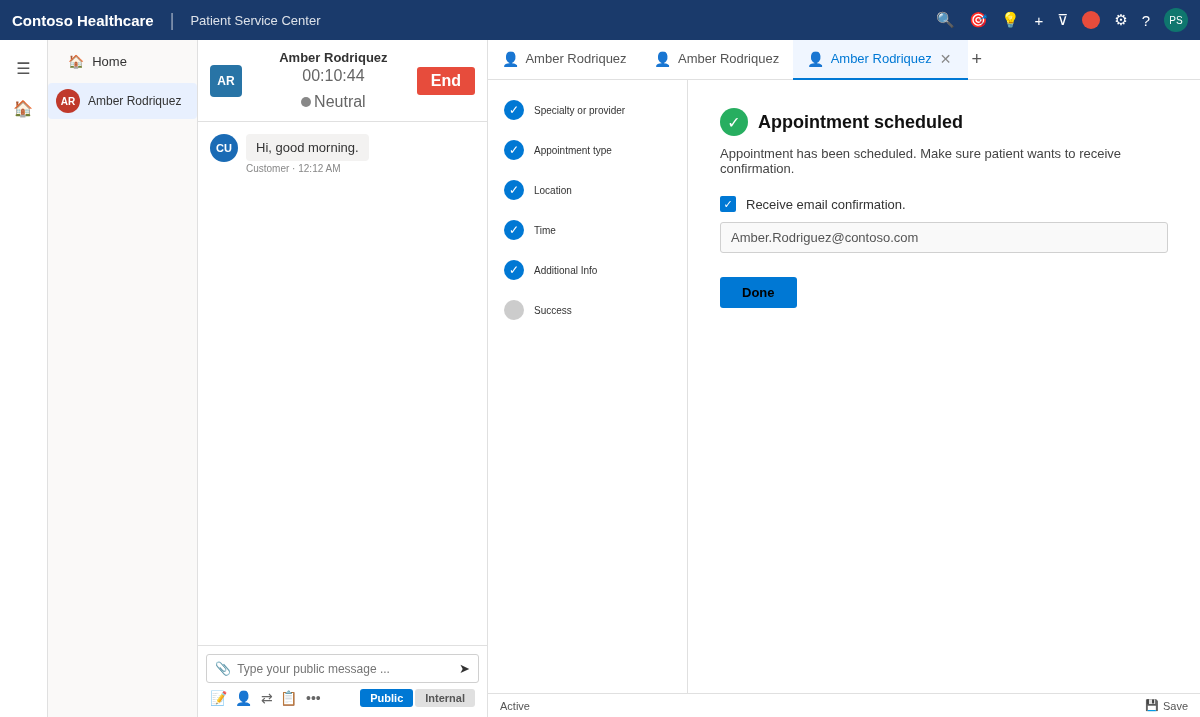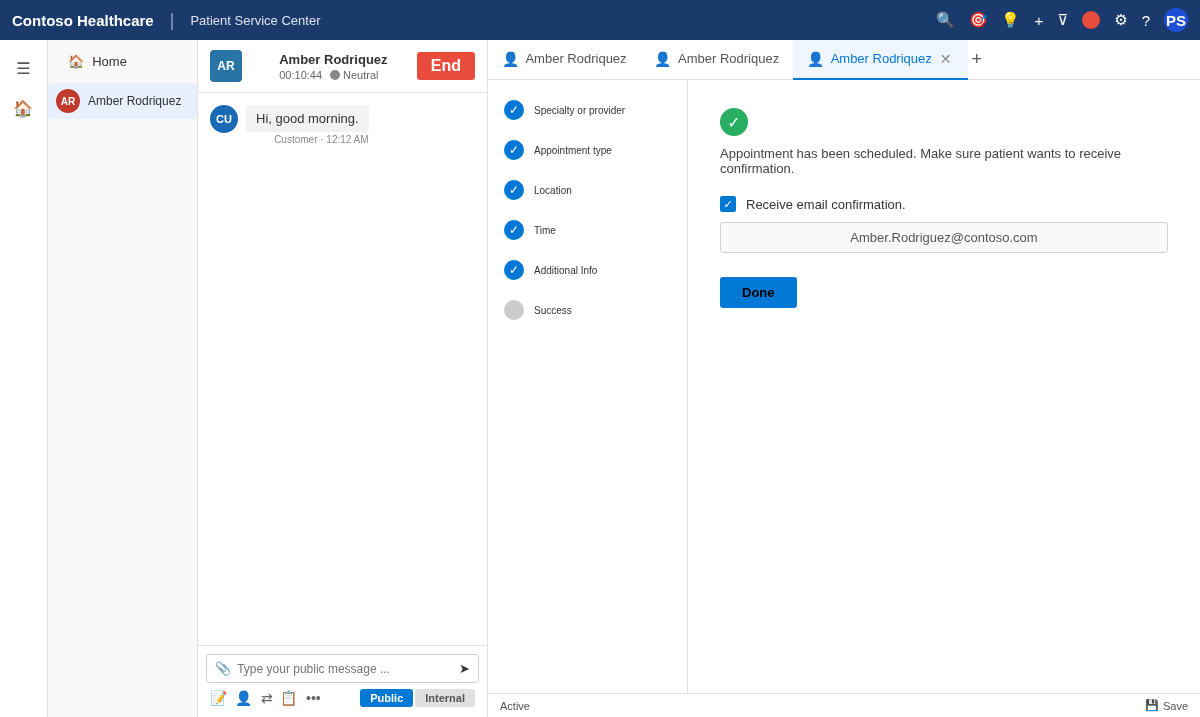--- a/index.html
+++ b/index.html
@@ -14,21 +14,21 @@
       padding: 8px 12px;
       color: white;
       gap: 10px;
     }
     .top-bar-brand { font-size: 15px; font-weight: 600; color: white; }
     .top-bar-divider { color: rgba(255,255,255,0.5); font-size: 18px; margin: 0 6px; }
     .top-bar-subtitle { font-size: 13px; color: rgba(255,255,255,0.85); }
     .top-bar-icons { margin-left: auto; display: flex; align-items: center; gap: 14px; }
     .top-bar-icon { color: white; font-size: 15px; cursor: pointer; }
     .top-bar-notif { width: 18px; height: 18px; background: #e74c3c; border-radius: 50%; display: flex; align-items: center; justify-content: center; font-size: 10px; color: white; }
-    .top-bar-avatar { width: 24px; height: 24px; background: #1d4ed8; border-radius: 50%; display: flex; align-items: center; justify-content: center; font-size: 15px; color: white; font-weight: 700; }
+    .top-bar-avatar { width: 24px; height: 24px; background: #0f766e; border-radius: 50%; display: flex; align-items: center; justify-content: center; font-size: 10px; color: white; font-weight: 400; }
 
     
     .main-layout { display: flex; height: calc(100vh - 40px); }
 
     
     .left-sidebar { width: 48px; background: #fff; border-right: 1px solid #e0e0e0; display: flex; flex-direction: column; align-items: center; padding: 10px 0; gap: 4px; }
     .sidebar-icon { width: 36px; height: 36px; display: flex; align-items: center; justify-content: center; border-radius: 4px; cursor: pointer; color: #555; font-size: 16px; }
 
     
     .agent-sidebar { width: 150px; background: #faf9f8; border-right: 1px solid #e0e0e0; display: flex; flex-direction: column; }
@@ -39,31 +39,31 @@
     .agent-avatar { width: 24px; height: 24px; background: #c0392b; border-radius: 50%; display: flex; align-items: center; justify-content: center; font-size: 10px; color: white; font-weight: 600; }
     .agent-name { font-size: 12px; color: #333; }
 
     
     .chat-panel { width: 290px; background: #fff; border-right: 1px solid #e0e0e0; display: flex; flex-direction: column; }
 
     
     .chat-header { padding: 10px 12px; border-bottom: 1px solid #e0e0e0; display: flex; align-items: center; justify-content: space-between; }
     .chat-header-info { display: flex; flex-direction: column; }
     .chat-header-name { font-weight: 600; font-size: 13px; }
-    .chat-header-meta { display: flex; align-items: center; gap: 8px; font-size: 11px; color: #666; margin-top: 2px; }
+    .chat-header-meta { display: flex; align-items: center; gap: 8px; font-size: 16px; color: #666; margin-top: 2px; flex-direction: column; }
     .neutral-badge { display: flex; align-items: center; gap: 3px; text-align: center; }
     .neutral-dot { width: 10px; height: 10px; border-radius: 50%; background: #888; display: inline-block; }
     .end-btn { background: #e74c3c; color: white; border: none; padding: 5px 14px; border-radius: 3px; cursor: pointer; font-size: 16px; font-weight: 600; }
     .chat-agent-avatar { width: 32px; height: 32px; background: #2874a6; border-radius: 4px; display: flex; align-items: center; justify-content: center; color: white; font-size: 12px; font-weight: 600; margin-right: 8px; }
 
     
     .chat-messages { flex: 1; overflow-y: auto; padding: 12px; display: flex; flex-direction: column; gap: 8px; }
     .message-bubble-wrap { display: flex; align-items: flex-start; gap: 8px; }
     .msg-avatar { width: 28px; height: 28px; background: #1a6bb5; border-radius: 50%; display: flex; align-items: center; justify-content: center; color: white; font-size: 11px; font-weight: 600; flex-shrink: 0; }
-    .msg-content { display: flex; flex-direction: column; text-align: right; }
+    .msg-content { display: flex; flex-direction: column; }
     .msg-bubble { background: #f3f2f1; border-radius: 4px; padding: 6px 10px; font-size: 13px; max-width: 200px; }
     .msg-time { font-size: 10px; color: #888; margin-top: 2px; }
 
     
     .chat-input-area { border-top: 1px solid #e0e0e0; padding: 8px; }
     .chat-input-row { display: flex; align-items: center; gap: 6px; padding: 6px 8px; border: 1px solid #d0d0d0; border-radius: 3px; background: #fff; }
     .chat-input { flex: 1; border: none; outline: none; font-size: 12px; color: #888; background: transparent; }
     .chat-toolbar { display: flex; align-items: center; gap: 8px; padding: 6px 4px 2px; }
     .chat-tool-btn { background: none; border: none; cursor: pointer; color: #666; font-size: 14px; }
     .chat-visibility { display: flex; gap: 2px; margin-left: auto; }
@@ -92,21 +92,21 @@
 
     
     .form-area { flex: 1; background: #fff; padding: 28px 32px; overflow-y: auto; }
     .scheduled-header { display: flex; align-items: center; gap: 10px; margin-bottom: 10px; }
     .scheduled-icon { width: 28px; height: 28px; border-radius: 50%; background: #27ae60; display: flex; align-items: center; justify-content: center; color: white; font-size: 16px; }
     .scheduled-title { font-size: 18px; font-weight: 600; color: #111; }
     .scheduled-desc { font-size: 13px; color: #444; margin-bottom: 20px; }
     .confirmation-row { display: flex; align-items: center; gap: 10px; margin-bottom: 10px; }
     .checkbox-blue { width: 16px; height: 16px; background: #0078d4; border: none; border-radius: 2px; display: flex; align-items: center; justify-content: center; color: white; font-size: 11px; flex-shrink: 0; }
     .confirmation-label { font-size: 13px; color: #333; }
-    .email-input { width: 100%; padding: 7px 10px; border: 1px solid #d0d0d0; border-radius: 3px; font-size: 13px; color: #555; background: #f9f9f9; margin-bottom: 24px; text-align: center; }
+    .email-input { width: 100%; padding: 7px 10px; border: 1px solid #d0d0d0; border-radius: 3px; font-size: 13px; color: #555; background: #f9f9f9; margin-bottom: 24px; }
     .done-btn { background: #0078d4; color: #000000; border: none; padding: 8px 22px; border-radius: 3px; cursor: pointer; font-size: 13px; font-weight: 600; }
 
     
     .status-bar { height: 24px; background: #fff; border-top: 1px solid #e0e0e0; display: flex; align-items: center; padding: 0 12px; font-size: 11px; color: #555; justify-content: space-between; }
     .save-btn { display: flex; align-items: center; gap: 4px; background: none; border: none; cursor: pointer; font-size: 11px; color: #555; }
   </style>
 </head>
 <body>
 
 <div class="top-bar">
@@ -237,20 +237,21 @@
         </div>
         <div class="step-item">
           <div class="step-check pending"></div>
           <span class="step-label">Success</span>
         </div>
       </div>
 
       <div class="form-area">
         <div class="scheduled-header">
           <div class="scheduled-icon">✓</div>
+          <span class="scheduled-title">Appointment scheduled</span>
         </div>
         <p class="scheduled-desc">Appointment has been scheduled. Make sure patient wants to receive confirmation.</p>
 
         <div class="confirmation-row">
           <div class="checkbox-blue">✓</div>
           <span class="confirmation-label">Receive email confirmation.</span>
         </div>
         <input type="text" class="email-input" value="Amber.Rodriguez@contoso.com" style="">
 
         <button class="done-btn">Done</button>

